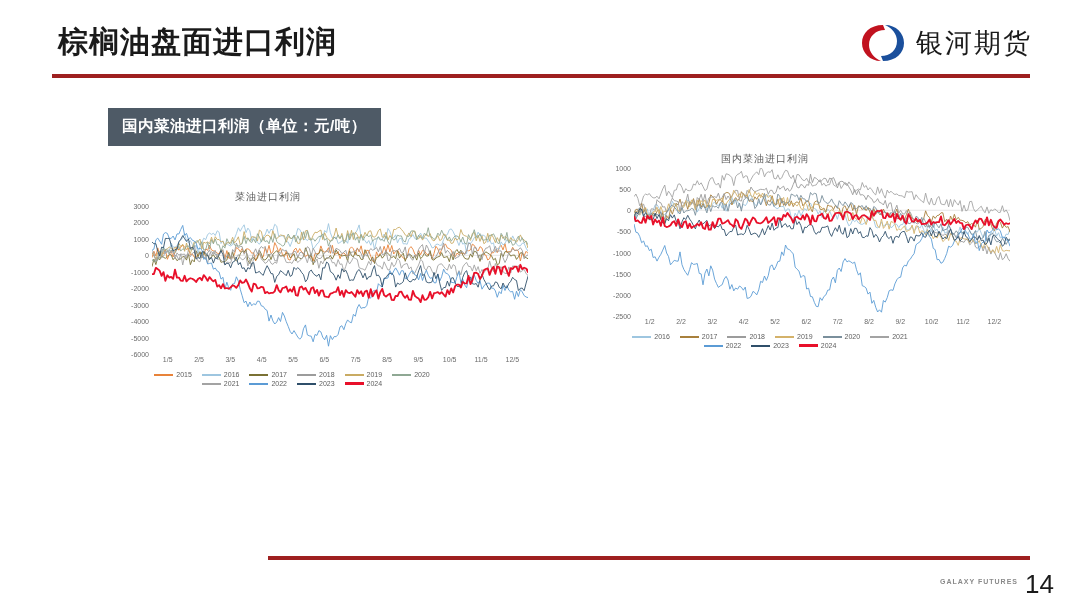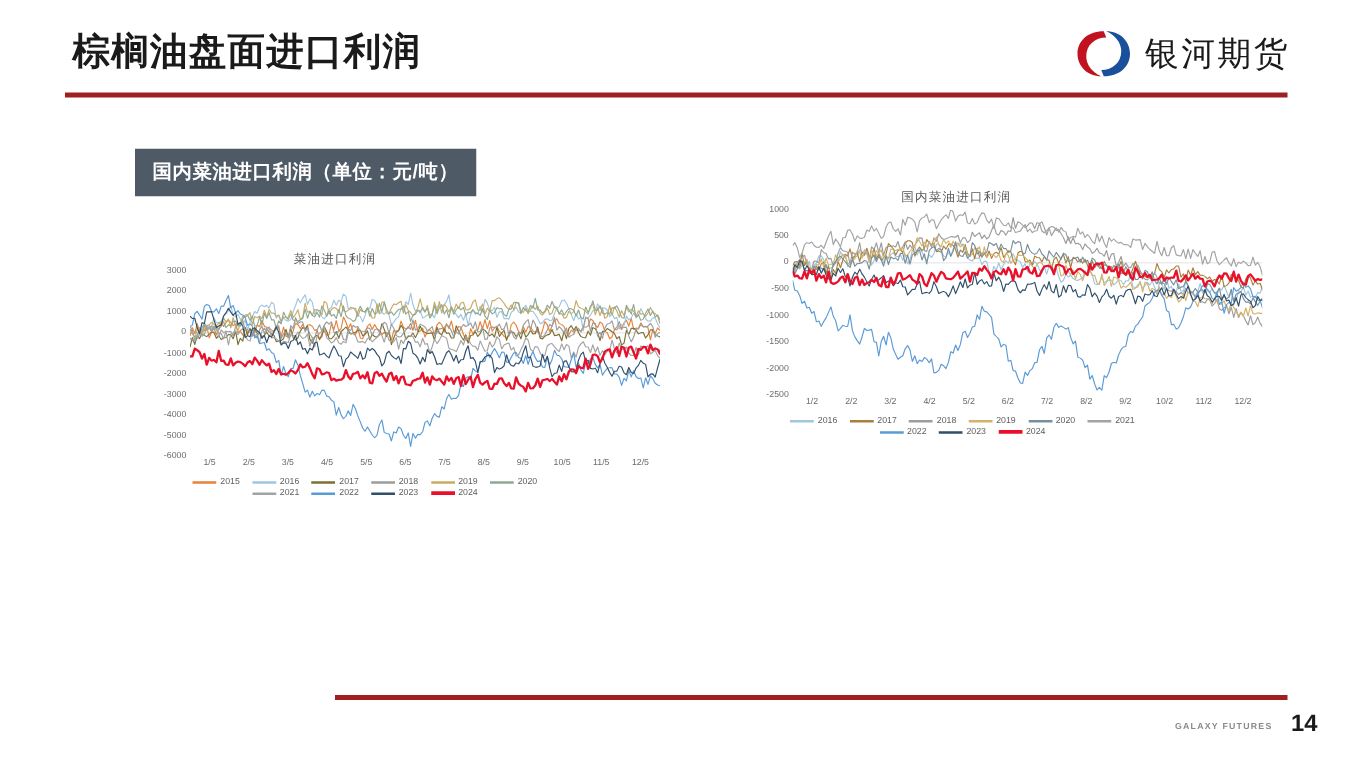--- a/index.html
+++ b/index.html
@@ -25,21 +25,21 @@
     position: absolute; right: 48px; top: 22px;
     display: flex; align-items: center; gap: 10px;
   }
   .logo-mark { width: 46px; height: 42px; display: block; }
   .logo-text {
     font-size: 27px; font-weight: normal; color: #1a1a1a; letter-spacing: 2px;
   }
 
   
   .panel { position: absolute; top: 108px; }
-  .panel-left  { left: 108px;  width: 420px; margin-top: 11px; }
+  .panel-left  { left: 108px;  width: 420px; }
   .panel-right { left: 590px;  width: 420px; }
 
   .panel-head {
     display: inline-block;
     background: #4e5a66;
     color: #ffffff;
     font-size: 15.5px;
     font-weight: bold;
     padding: 8px 14px 9px 14px;
     letter-spacing: 0.5px;
@@ -92,21 +92,21 @@
   .footer-rule {
     position: absolute; left: 268px; top: 556px; width: 762px; height: 4px;
     background: #9e2020;
   }
   .footer-brand {
     position: absolute; right: 62px; top: 578px;
     font-size: 7px; letter-spacing: 1px; color: #8a8a8a; font-weight: bold;
   }
   .page-number {
     position: absolute; right: 26px; top: 569px;
-    font-size: 19px; font-weight: bold; color: #1a1a1a;
+    font-size: 26px; font-weight: normal; color: #1a1a1a;
   }
 </style>
 </head>
 <body>
 
 <div class="slide">
 
   <div class="page-title">棕榈油盘面进口利润</div>
   <div class="title-rule"></div>
 

